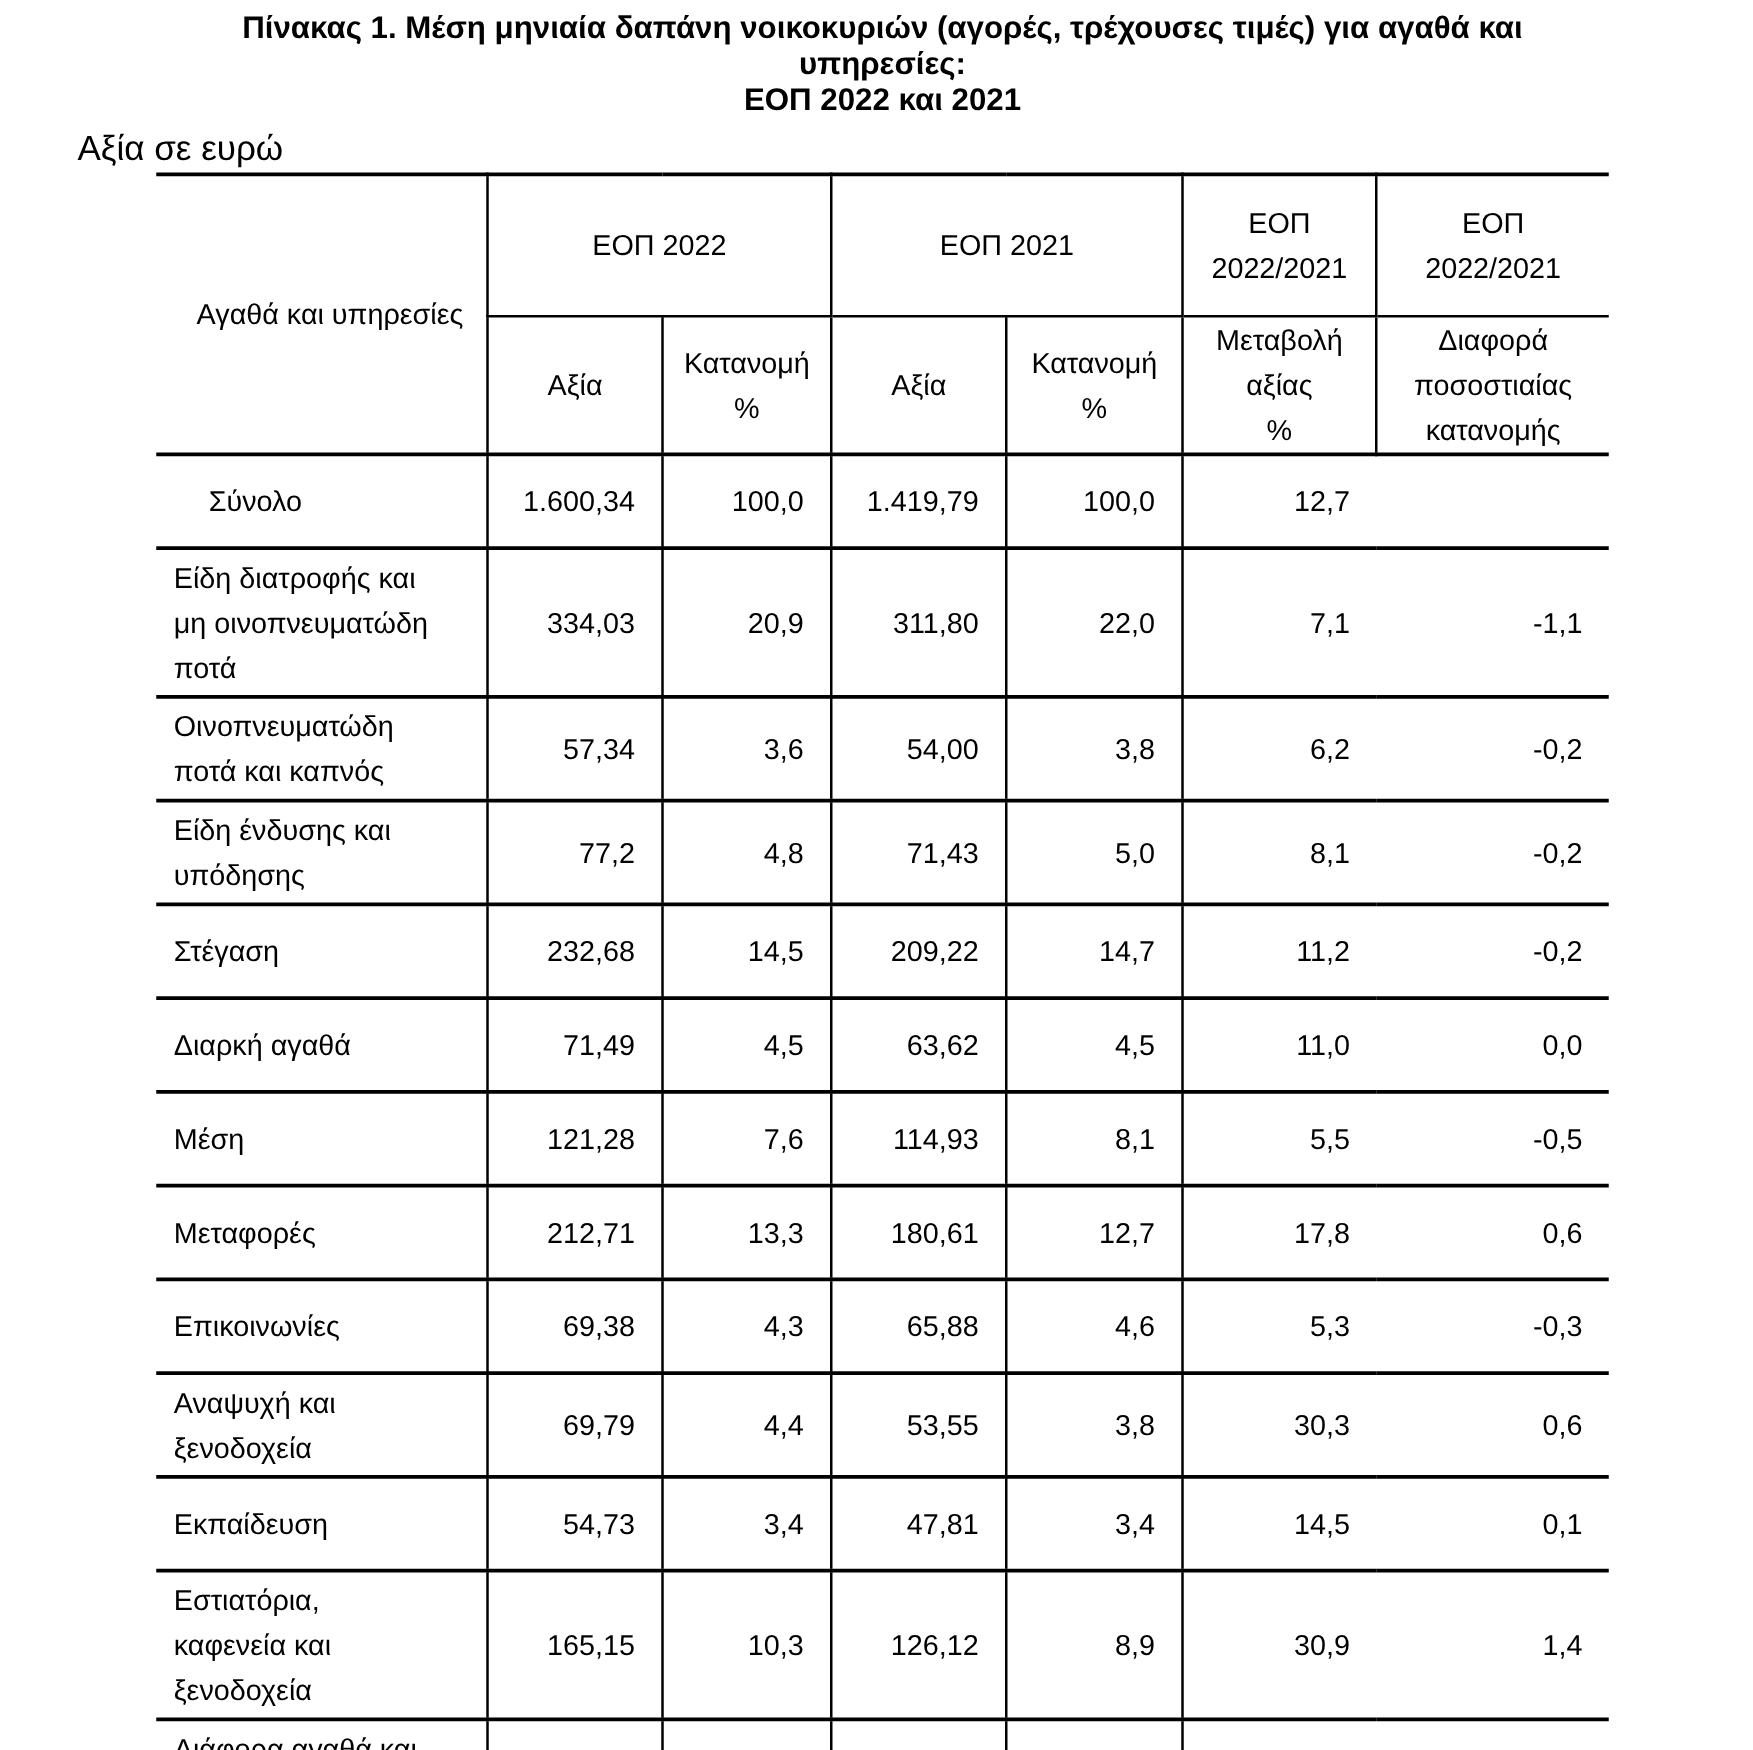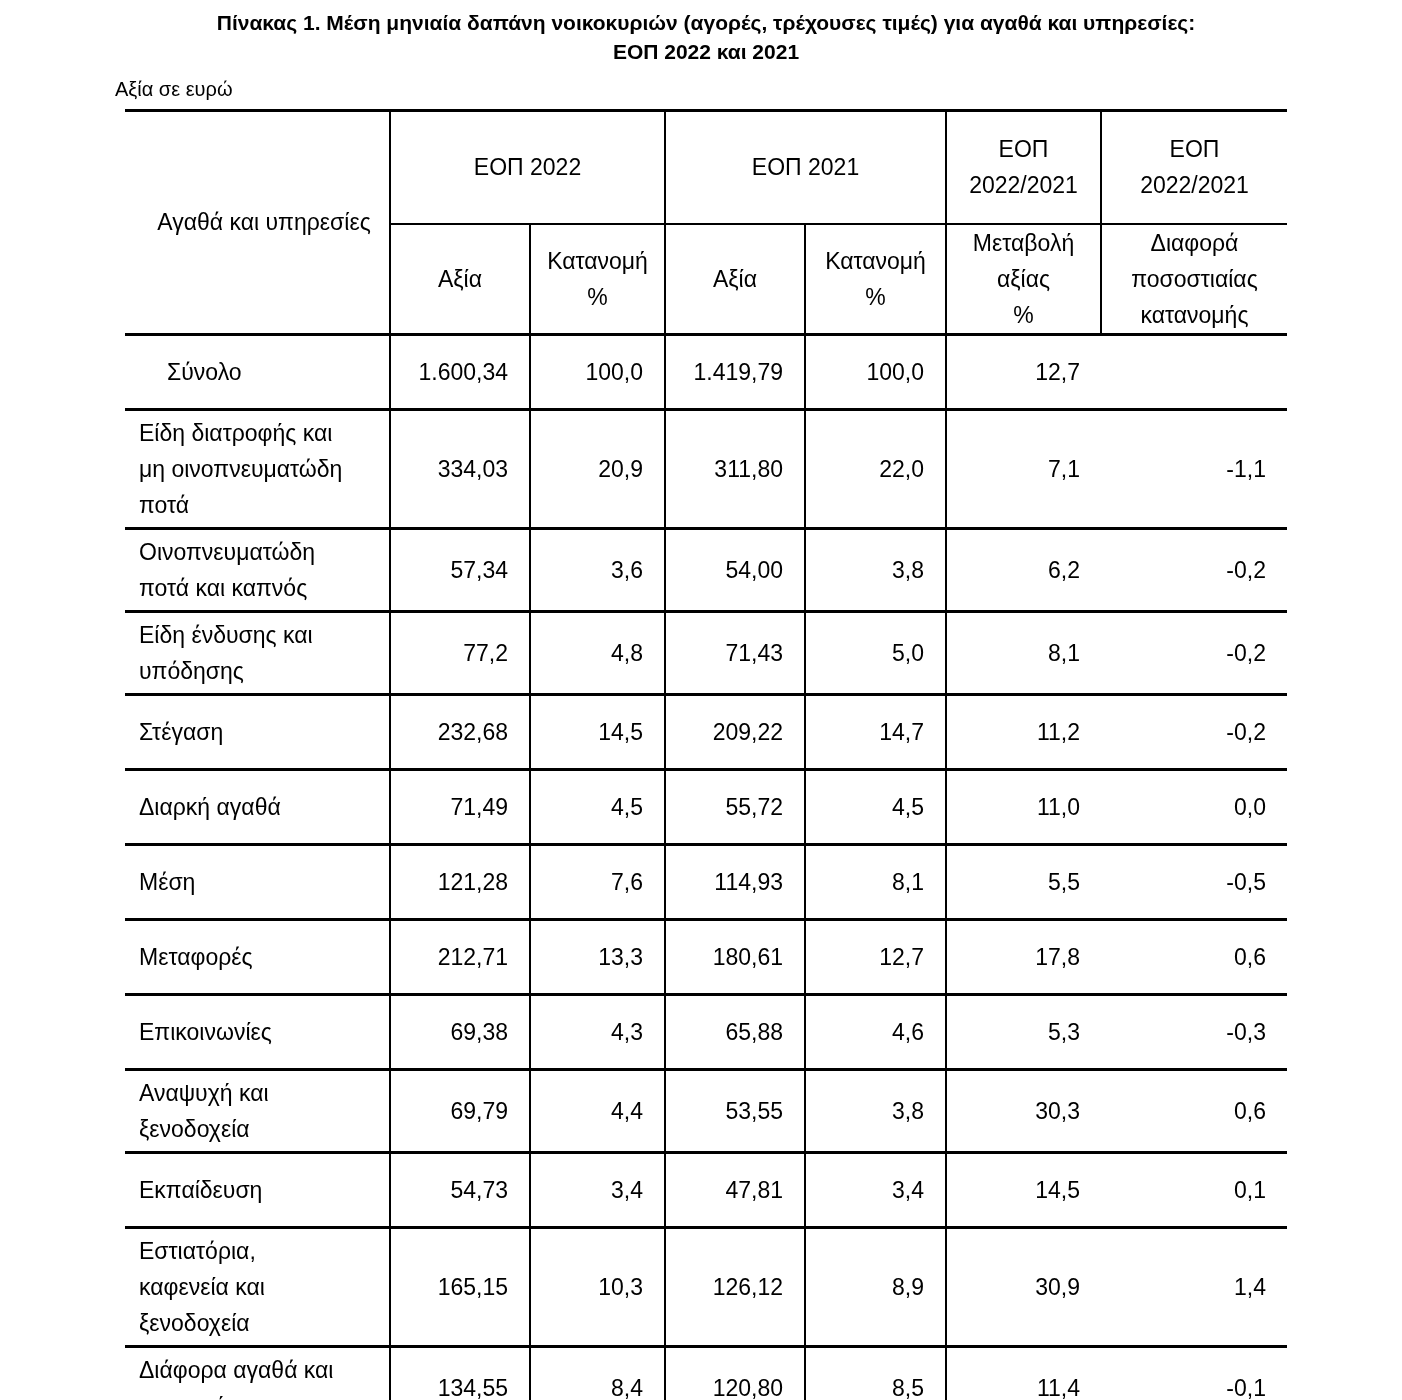--- a/index.html
+++ b/index.html
@@ -13,28 +13,28 @@
     position: relative;
     width: 1402px;
     height: 1400px;
     background: #ffffff;
     overflow: hidden;
   }
   .doc-title {
     width: 1162px;
     margin: 8px 0 0 125px;
     text-align: center;
-    font-size: 21px;
+    font-size: 25px;
     line-height: 29px;
     font-weight: 700;
     white-space: pre-line;
   }
   .unit-note {
-    margin: 10px 0 6px 115px;
-    font-size: 20px;
+    margin: 10px 0 6px 62px;
+    font-size: 28px;
     line-height: 27px;
   }
   table.exp-table {
     margin-left: 125px;
     width: 1162px;
     table-layout: fixed;
     border-collapse: collapse;
     font-size: 23px;
     border-top: 3px solid #000;
     border-bottom: 4px solid #000;
@@ -169,21 +169,21 @@
       <td class="num bl">14,5</td>
       <td class="num bl">209,22</td>
       <td class="num bl">14,7</td>
       <td class="num bl">11,2</td>
       <td class="num">-0,2</td>
     </tr>
         <tr>
       <td class="label">Διαρκή αγαθά</td>
       <td class="num bl">71,49</td>
       <td class="num bl">4,5</td>
-      <td class="num bl">55,72</td>
+      <td class="num bl">63,62</td>
       <td class="num bl">4,5</td>
       <td class="num bl">11,0</td>
       <td class="num">0,0</td>
     </tr>
         <tr>
       <td class="label">Μέση</td>
       <td class="num bl">121,28</td>
       <td class="num bl">7,6</td>
       <td class="num bl">114,93</td>
       <td class="num bl">8,1</td>

